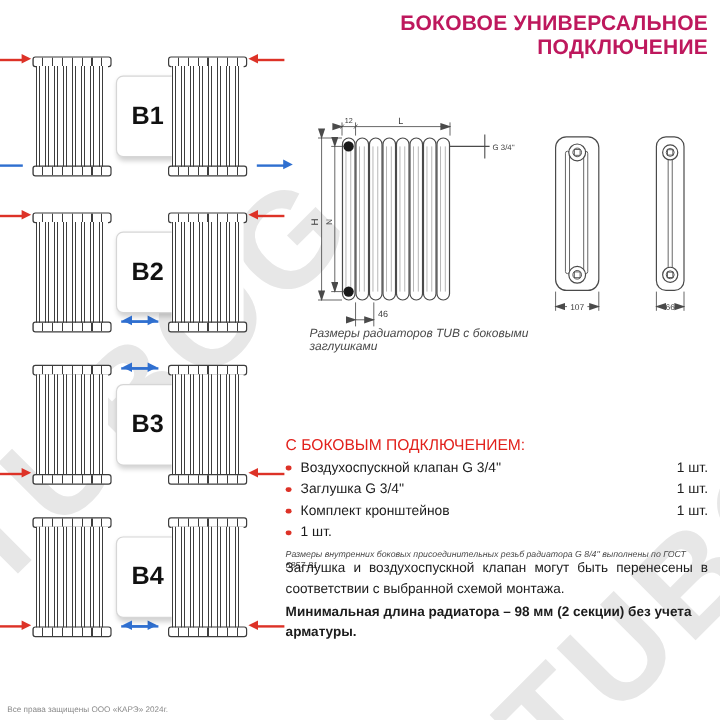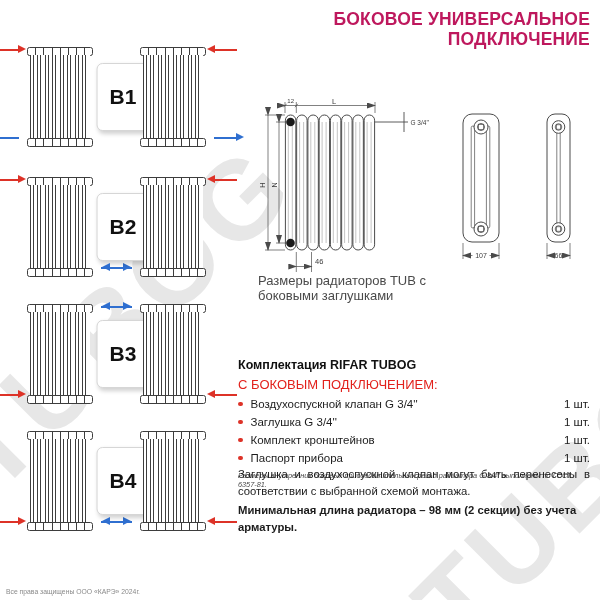--- a/index.html
+++ b/index.html
@@ -59,21 +59,21 @@
   .pos-bl { left:-31px; bottom:8px; }
   .pos-tr { right:-31px; top:2px; }
   .pos-br { right:-31px; bottom:8px; }
 
   
   .front-view { position:absolute; left:258px; top:96px; }
   .side-views { position:absolute; left:452px; top:112px; }
   svg text { font-family:"Liberation Sans", sans-serif; fill:#3c3c3c; }
   .drawing-caption {
     position:absolute; left:258px; top:273px; width:200px;
-    font-size:13px; color:#4a4a4a;
+    font-style:italic; font-size:10px; color:#4a4a4a;
   }
 
   
   .kit { position:absolute; left:238px; top:358px; width:352px; }
   .kit-heading { font-weight:800; font-size:12.5px; color:#111; }
   .kit-subheading { font-weight:400; font-size:13px; color:#e2211c; margin-top:5px; }
   .kit-item { display:flex; align-items:baseline; font-size:11.5px; margin-top:6px; color:#1c1c1c; }
   .bullet { width:4.5px; height:4.5px; border-radius:50%; background:#dd3227; margin-right:8px; flex:0 0 auto; align-self:center; }
   .kit-item .name { flex:1 1 auto; }
   .kit-item .qty { flex:0 0 auto; }
@@ -263,40 +263,38 @@
       <path d="M95 131V147 M118 131V147"></path>
       <line x1="100" y1="143.5" x2="95" y2="143.5" marker-end="url(#ah)"></line>
       <line x1="113" y1="143.5" x2="118" y2="143.5" marker-end="url(#ah)"></line>
     </g>
     <text x="106.5" y="146.3" font-size="7" text-anchor="middle">66</text>
   </svg>
 
   <div class="drawing-caption">Размеры радиаторов TUB с боковыми заглушками</div>
 
   <div class="kit">
-    <div class="kit-heading">Комплектация RIFAR TUBOG</div>
     <div class="kit-subheading">С БОКОВЫМ ПОДКЛЮЧЕНИЕМ:</div>
     <div class="kit-item">
       <span class="bullet"></span>
       <span class="name">Воздухоспускной клапан G 3/4''</span>
       <span class="qty">1 шт.</span>
     </div>
     <div class="kit-item">
       <span class="bullet"></span>
       <span class="name">Заглушка G 3/4''</span>
       <span class="qty">1 шт.</span>
     </div>
     <div class="kit-item">
       <span class="bullet"></span>
       <span class="name">Комплект кронштейнов</span>
       <span class="qty">1 шт.</span>
     </div>
     <div class="kit-item">
       <span class="bullet"></span>
-      <span class="name">Паспорт прибора</span>
       <span class="qty">1 шт.</span>
     </div>
     <div class="kit-note">Размеры внутренних боковых присоединительных резьб радиатора G 8/4'' выполнены по ГОСТ 6357-81.</div>
   </div>
 
   <div class="description">
     <div class="para">Заглушка и воздухоспускной клапан могут быть перенесены в соответствии с выбранной схемой монтажа.</div>
     <div class="min-length">Минимальная длина радиатора – 98 мм (2 секции) без учета арматуры.</div>
   </div>
 

